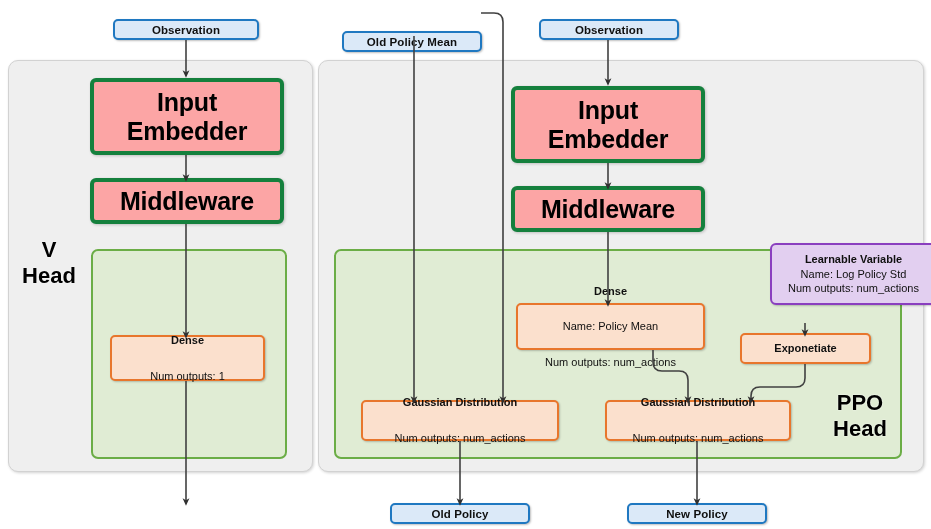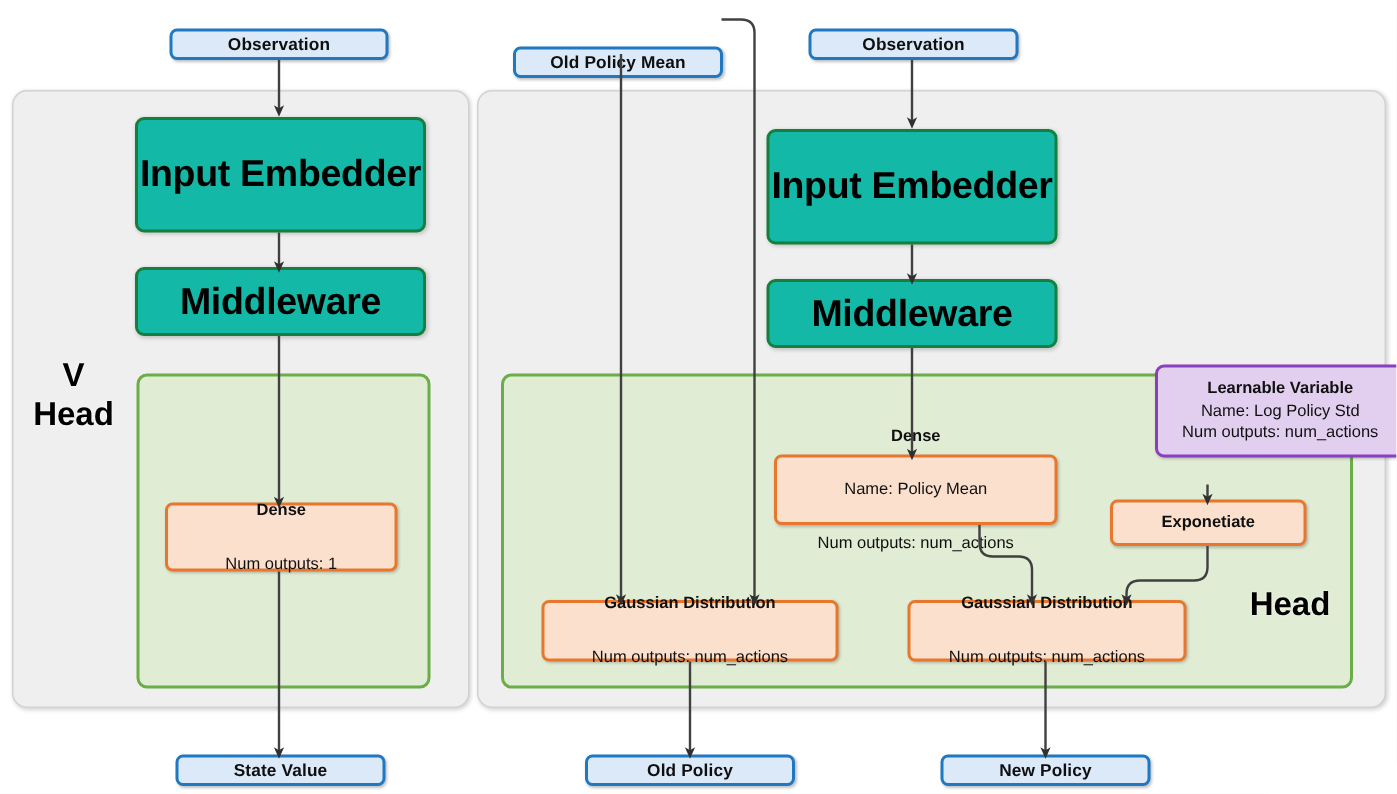--- a/index.html
+++ b/index.html
@@ -58,22 +58,22 @@
     background: #dbe9f8;
     border: 2px solid #1f78c1;
     border-radius: 5px;
     box-shadow: 1px 1px 2px rgba(0,0,0,0.25);
     font-size: 11.5px;
     font-weight: bold;
     color: #0f0f0f;
     letter-spacing: 0.1px;
   }
   .green-box {
-    background: #14b8a6;
-    border: 2px solid #15803d;
+    background: #fca5a5;
+    border: 4px solid #15803d;
     border-radius: 6px;
     box-shadow: 1px 1px 3px rgba(0,0,0,0.2);
     font-weight: bold;
     color: #000000;
   }
   .green-box.big { font-size: 25px; letter-spacing: -0.2px; }
   .orange-box {
     background: #fbe0cd;
     border: 2px solid #e8762c;
     border-radius: 5px;
@@ -114,20 +114,21 @@
   <div class="green-panel" style="left:91px; top:249px; width:192px; height:206px;"></div>
 
   <div class="gray-panel" style="left:318px; top:60px; width:604px; height:410px;"></div>
   <div class="green-panel" style="left:334px; top:249px; width:564px; height:206px;"></div>
 
   <div class="head-caption" style="left:10px; top:237px; width:78px;">
     <div>V</div>
     <div>Head</div>
   </div>
   <div class="head-caption" style="left:820px; top:390px; width:80px;">
+    <div>PPO</div>
     <div>Head</div>
   </div>
 
   <svg class="edges" viewBox="0 0 931 529">
     <defs>
       <marker id="arrow" markerWidth="9" markerHeight="9" refX="4.2" refY="4" orient="auto" markerUnits="userSpaceOnUse">
         <path d="M0.4,0.6 L8,4 L0.4,7.4 L2.4,4 Z" fill="#303030"></path>
       </marker>
     </defs>
     <g stroke="#404040" stroke-width="1.6" fill="none">
@@ -209,23 +210,20 @@
   <div class="node orange-box" style="left:361px; top:400px; width:198px; height:41px;">
     <span class="ttl">Gaussian Distribution</span>
     <span class="sub">Num outputs: num_actions</span>
   </div>
 
   <div class="node orange-box" style="left:605px; top:400px; width:186px; height:41px;">
     <span class="ttl">Gaussian Distribution</span>
     <span class="sub">Num outputs: num_actions</span>
   </div>
 
-  <div class="node blue-pill" style="left:117px; top:503px; width:140px; height:21px;">
-    <span>State Value</span>
-  </div>
 
   <div class="node blue-pill" style="left:390px; top:503px; width:140px; height:21px;">
     <span>Old Policy</span>
   </div>
 
   <div class="node blue-pill" style="left:627px; top:503px; width:140px; height:21px;">
     <span>New Policy</span>
   </div>
 
 </div>

